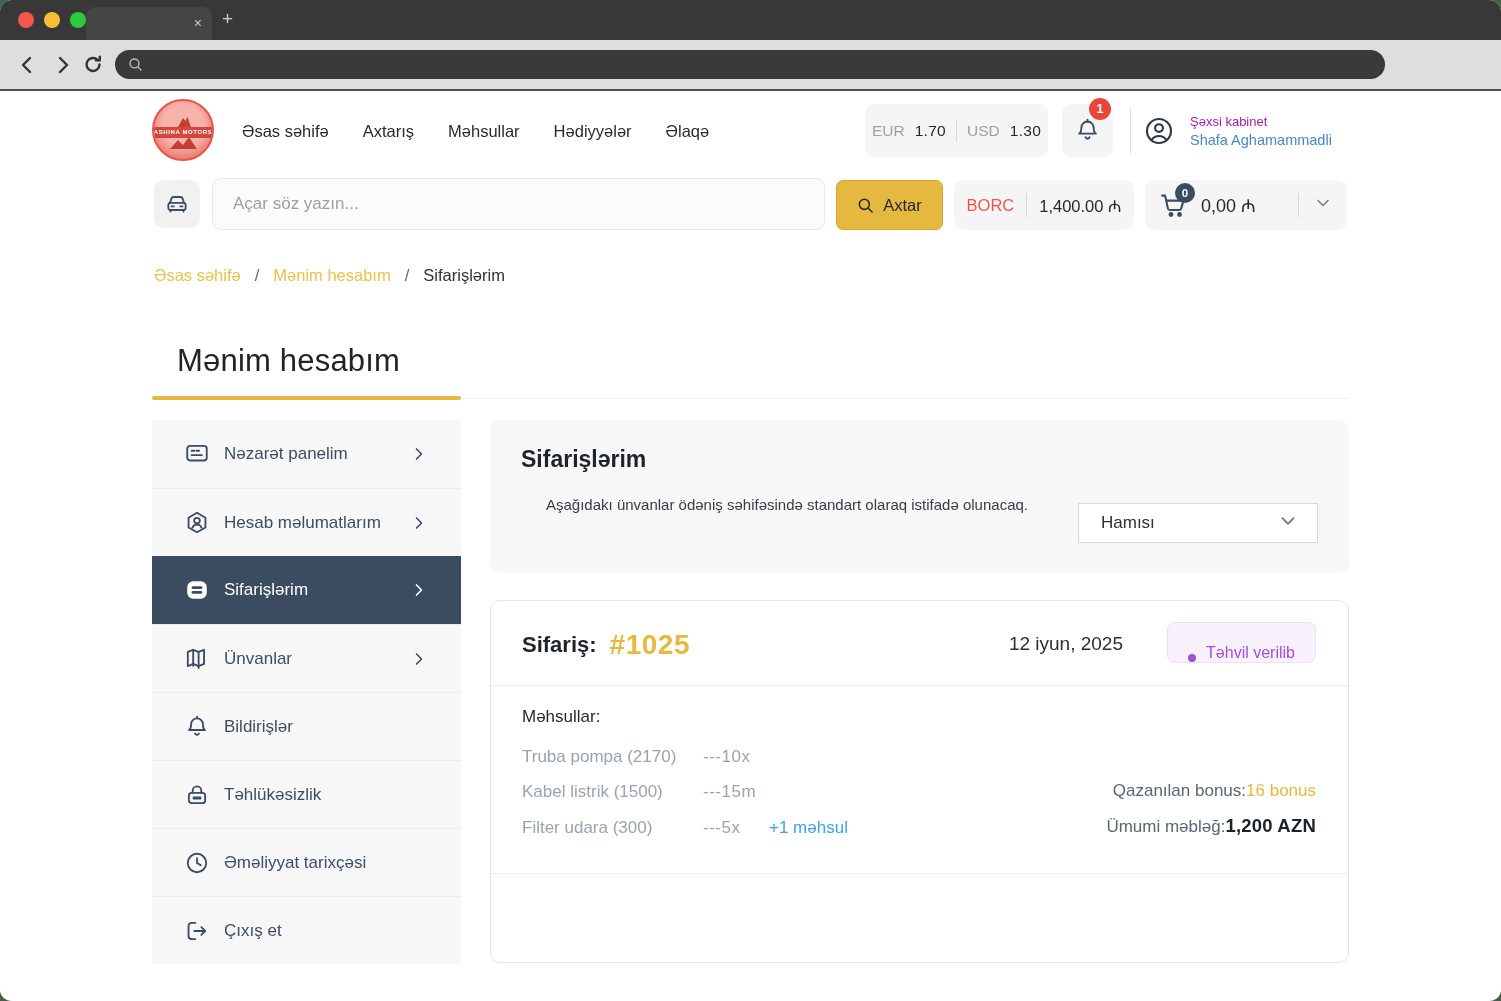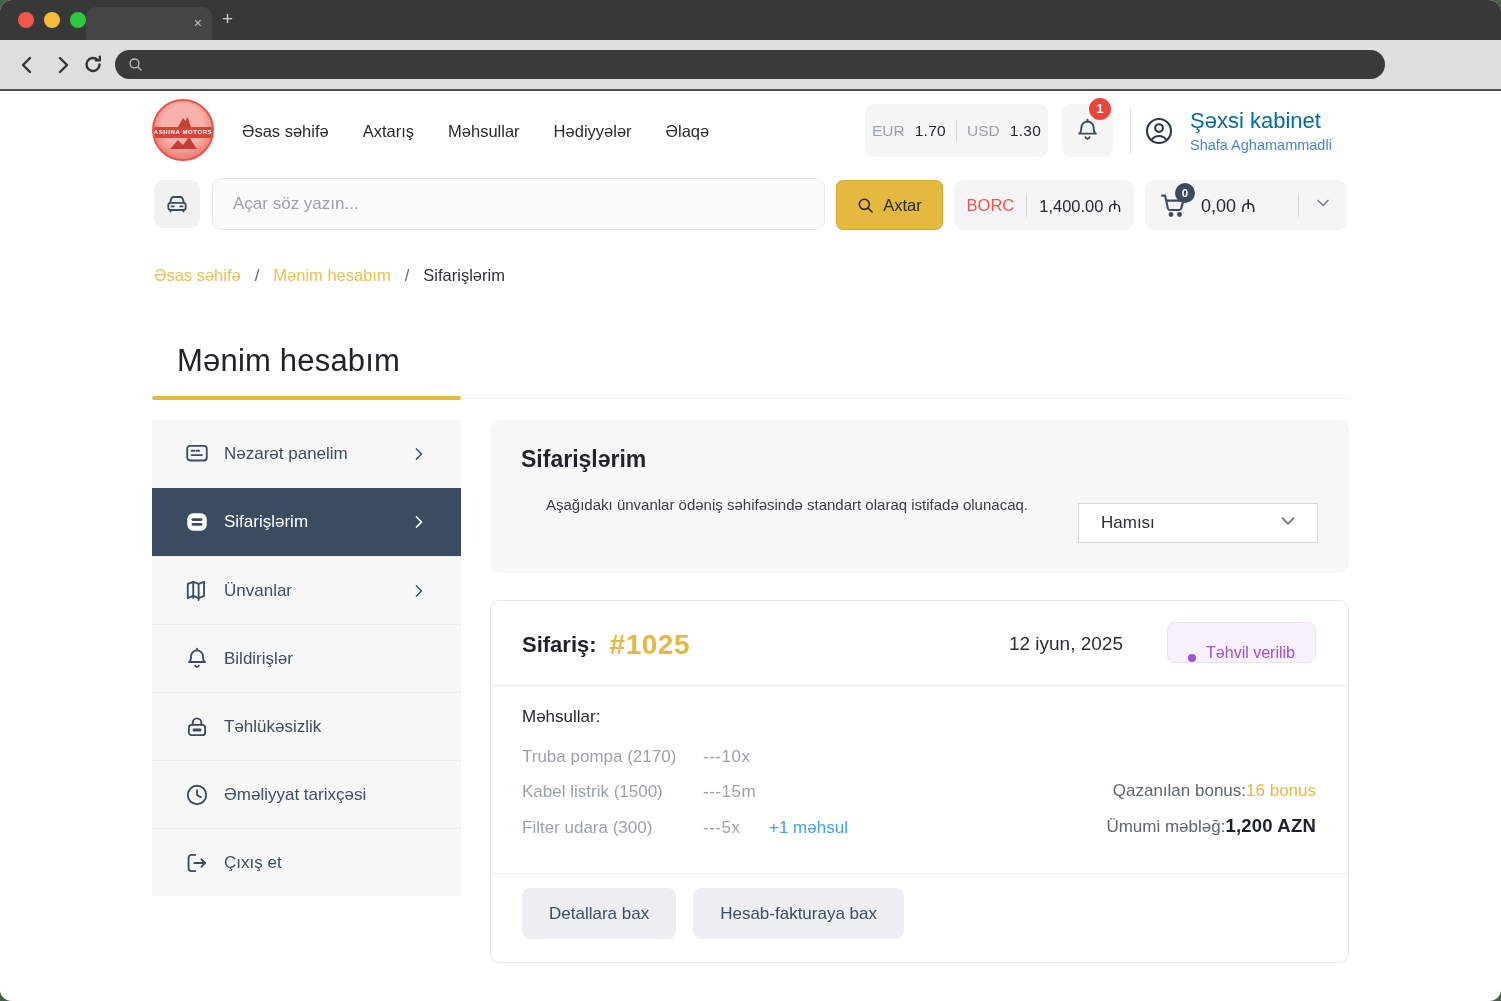--- a/index.html
+++ b/index.html
@@ -53,21 +53,21 @@
   .cur-value { color:#23282e; letter-spacing:.3px; }
   .cur-div { width:1px; height:22px; background:#d7d7da; }
   .bell-box { position:absolute; left:1062px; top:13px; width:51px; height:53px; background:#f5f5f6;
     border-radius:9px; }
   .bell-box svg { position:absolute; left:12px; top:13px; stroke:#3B4C61; stroke-width:1.7; fill:none; stroke-linecap:round; stroke-linejoin:round; }
   .bell-badge { position:absolute; right:2px; top:-6px; min-width:22px; height:22px; border-radius:11px;
     background:#E8453C; color:#fff; font-size:12.5px; font-weight:bold; text-align:center; line-height:22px; }
   .hdr-div { position:absolute; left:1130px; top:16px; width:1px; height:47px; background:#e2e2e4; }
   .account { position:absolute; left:1143px; top:13px; height:53px; display:flex; align-items:center; gap:15px; cursor:pointer; }
   .account svg { stroke:#2d3a4a; stroke-width:1.6; fill:none; stroke-linecap:round; }
-  .acc-title { font-size:22px; color:#0369a1; font-weight:500; }
+  .acc-title { font-size:13px; color:#a21caf; font-weight:500; }
   .acc-name { font-size:14.5px; color:#4a86c8; margin-top:3px; }
 
   
   .car-btn { position:absolute; left:154px; top:89px; width:46px; height:48px; background:#f1f1f2; border-radius:9px; }
   .car-btn svg { position:absolute; left:10px; top:11px; stroke:#3B4C61; stroke-width:1.7; fill:none; stroke-linecap:round; stroke-linejoin:round; }
   .search-input { position:absolute; left:212px; top:87px; width:613px; height:52px; background:#fbfbfb;
     border:1px solid #e7e7e9; border-radius:9px; padding:0 20px; font-size:17px; color:#333;
     font-family:"Liberation Sans","DejaVu Sans",sans-serif; outline:none; }
   .search-input::placeholder { color:#9aa0a6; }
   .axtar-btn { position:absolute; left:836px; top:89px; width:107px; height:50px; background:#E5B93F;
@@ -305,20 +305,35 @@
             </svg>
         </span>
         <span class="sb-label">Nəzarət panelim</span>
         <span class="sb-chevron">
           <svg width="20" height="20" viewBox="0 0 24 24">
               <polyline points="9 6 15 12 9 18"></polyline>
             </svg>
         </span>
       </div>
 
+      <div class="sb-item">
+        <span class="sb-icon">
+          <svg width="26" height="26" viewBox="0 0 24 24">
+              <path d="M12 2.6 l7.8 4.5 v9 L12 20.6 l-7.8 -4.5 v-9 z"></path>
+          <circle cx="12" cy="9.8" r="2.6"></circle>
+              <path d="M7.8 16.2 a4.6 4.6 0 0 1 8.4 0"></path>
+            </svg>
+        </span>
+        <span class="sb-label">Hesab məlumatlarım</span>
+        <span class="sb-chevron">
+          <svg width="20" height="20" viewBox="0 0 24 24">
+              <polyline points="9 6 15 12 9 18"></polyline>
+            </svg>
+        </span>
+      </div>
 
       <div class="sb-item active">
         <span class="sb-icon">
           <svg width="26" height="26" viewBox="0 0 24 24">
               <rect x="3" y="4" width="18" height="16" rx="5.5" fill="#ffffff" stroke="none"></rect>
           <line x1="8.2" y1="9.8" x2="15.8" y2="9.8" stroke="#3B4C61" stroke-width="2.4"></line>
           <line x1="8.2" y1="14.2" x2="15.8" y2="14.2" stroke="#3B4C61" stroke-width="2.4"></line>
             </svg>
         </span>
         <span class="sb-label">Sifarişlərim</span>
@@ -437,20 +452,16 @@
         <span class="tot-label">Qazanılan bonus:</span>
         <span class="bonus-value">16 bonus</span>
       </div>
       <div class="totals-line tl-2">
         <span class="tot-label">Ümumi məbləğ:</span>
         <span class="total-value">1,200 AZN</span>
       </div>
 
       <div class="oc-div2"></div>
 
-      <div class="oc-buttons">
-        <button class="oc-btn">Detallara bax</button>
-        <button class="oc-btn">Hesab-fakturaya bax</button>
-      </div>
     </div>
 
   </div>
 </div>
 
 </body></html>

